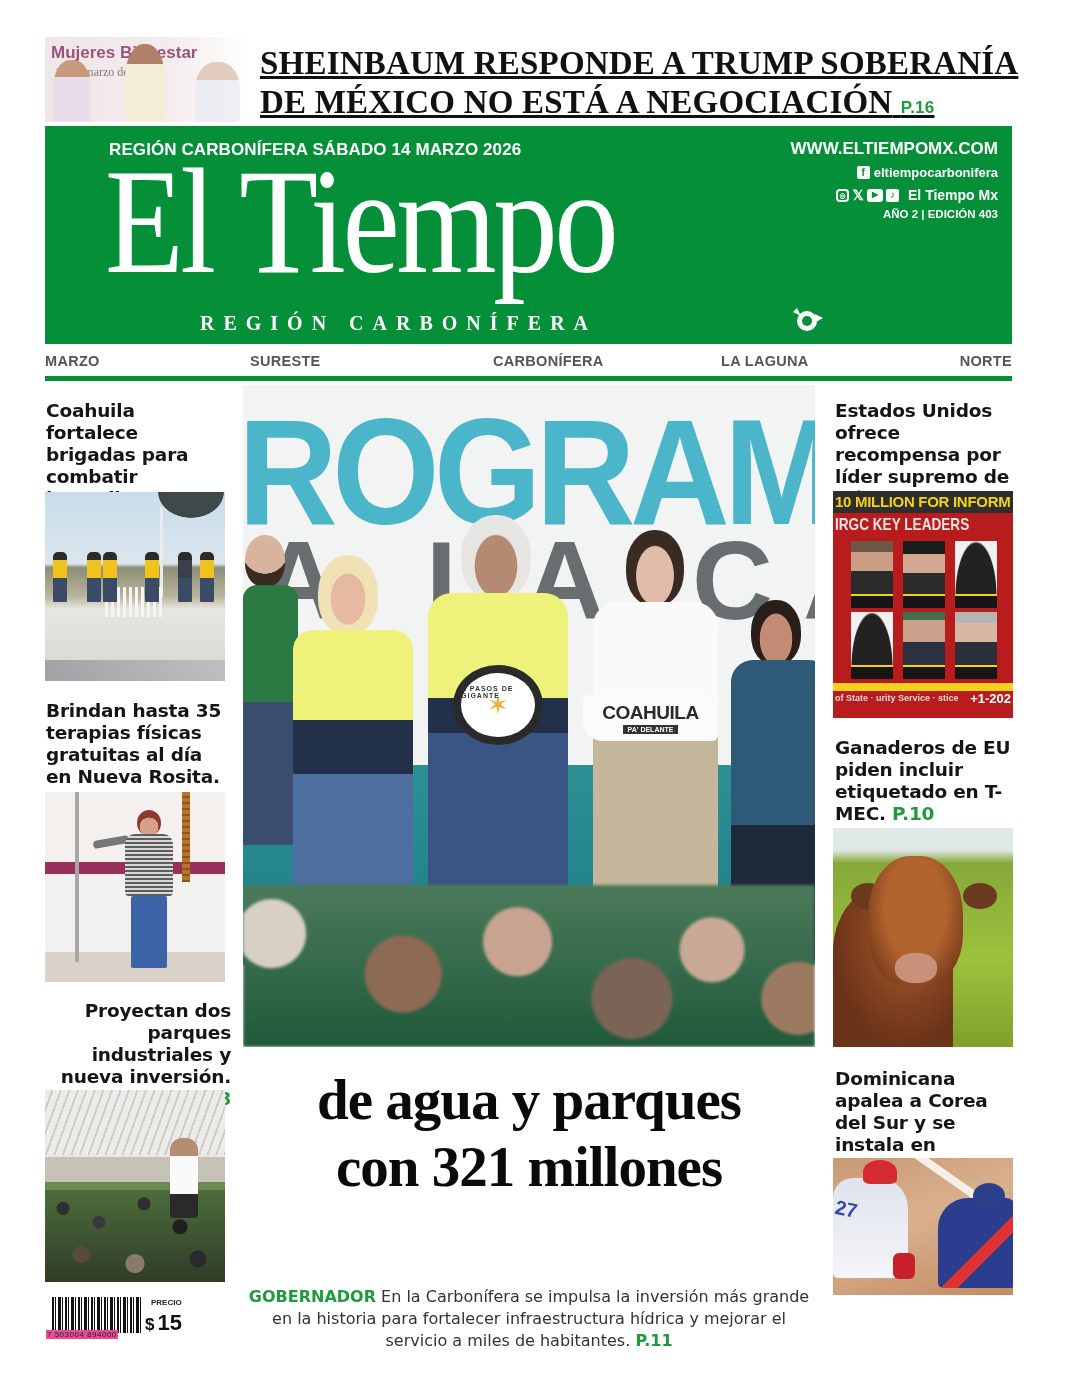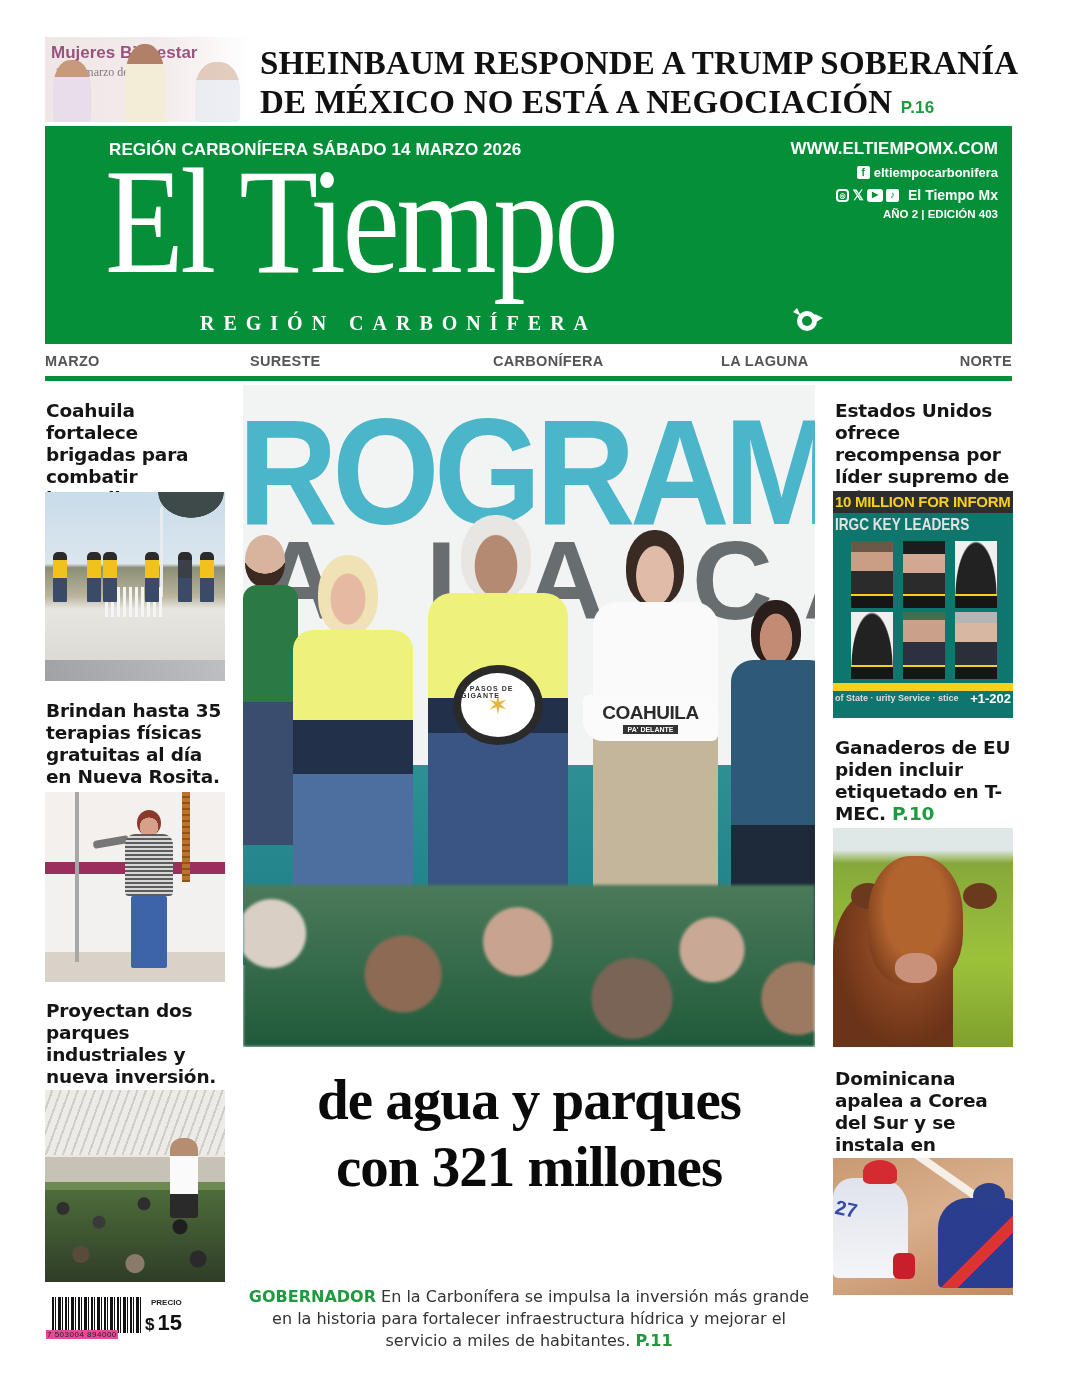--- a/index.html
+++ b/index.html
@@ -8,21 +8,21 @@
 
   
   .teaser-photo { position: absolute; left: 45px; top: 37px; width: 205px; height: 85px; overflow: hidden;
     background: linear-gradient(90deg, #efe6e6 0%, #f4ecec 60%, #ffffff 100%); }
   .teaser-photo .banner-text { position: absolute; left: 6px; top: 6px; font: bold 17px "Liberation Sans", sans-serif; color: #8a3a6b; white-space: nowrap; opacity: .85; }
   .teaser-photo .banner-sub { position: absolute; left: 10px; top: 28px; font: 12px "Liberation Serif", serif; color: #6a5a5a; white-space: nowrap; opacity: .8; }
   .teaser-photo .fig { position: absolute; bottom: 0; border-radius: 45% 45% 8% 8%; }
   .teaser-photo .f1 { left: 8px; width: 38px; height: 62px; background: linear-gradient(#c89a7c 0 28%, #e8dde8 28%); }
   .teaser-photo .f2 { left: 80px; width: 40px; height: 78px; background: linear-gradient(#b08068 0 25%, #f3ecd6 25%); }
   .teaser-photo .f3 { left: 150px; width: 45px; height: 60px; background: linear-gradient(#d7b9a4 0 30%, #e6e9f0 30%); opacity: .7; }
-  .teaser-headline { position: absolute; left: 260px; top: 44px; width: 760px; font: bold 33px/39px "Liberation Serif", serif; letter-spacing: 0.2px; color: #111; }
+  .teaser-headline { position: absolute; left: 260px; top: 44px; width: 760px; font: bold 33px/39px "Liberation Serif", serif; letter-spacing: 0.2px; color: #111; text-decoration: underline; }
   .teaser-headline .pg { font: bold 17px "Liberation Sans", sans-serif; color: #1f9a3e; }
 
   
   .masthead { position: absolute; left: 45px; top: 126px; width: 967px; height: 218px; background: #048f38; }
   .mh-date { position: absolute; left: 64px; top: 14px; font: bold 17px "Liberation Sans", sans-serif; color: #fff; white-space: nowrap; letter-spacing: 0.1px; }
   .mh-logo { position: absolute; left: 60px; top: 20px; font: 150px/1 "Liberation Serif", serif; color: #fff; letter-spacing: -4px; white-space: nowrap; transform: scaleX(0.86); transform-origin: left top; }
   .mh-region { position: absolute; left: 155px; top: 186px; font: bold 20px "Liberation Serif", serif; color: #fff; letter-spacing: 9px; white-space: nowrap; }
   .mh-bird { position: absolute; left: 742px; top: 178px; width: 36px; height: 30px; }
   .mh-right { position: absolute; right: 14px; top: 13px; text-align: right; color: #fff; font-family: "Liberation Sans", sans-serif; }
   .mh-url { font: bold 17px "Liberation Sans", sans-serif; white-space: nowrap; }
@@ -68,21 +68,21 @@
     background: linear-gradient(180deg, #e9e8e4 0 35%, #c7c2b6 35% 48%, #6e8a52 48% 70%, #394a2c 70%); }
   .ph-parques .roof { position: absolute; left: 0; top: 0; width: 180px; height: 65px; background: repeating-linear-gradient(110deg, #ecebe8 0 6px, #cfcdc7 6px 8px); }
   .ph-parques .crowd { position: absolute; left: 0; top: 100px; width: 180px; height: 92px;
     background: radial-gradient(circle at 10% 20%, #2f2f2f 0 6px, transparent 7px), radial-gradient(circle at 30% 35%, #3a3a3a 0 6px, transparent 7px),
       radial-gradient(circle at 55% 15%, #2e2e2e 0 6px, transparent 7px), radial-gradient(circle at 75% 40%, #1f1f1f 0 7px, transparent 8px),
       radial-gradient(circle at 20% 70%, #5a4a3a 0 8px, transparent 9px), radial-gradient(circle at 50% 80%, #8a7a6a 0 9px, transparent 10px),
       radial-gradient(circle at 85% 75%, #2a2a2a 0 8px, transparent 9px), linear-gradient(#4d6c3b, #2f3d27); }
   .ph-parques .speaker { position: absolute; left: 125px; top: 48px; width: 28px; height: 80px; border-radius: 12px 12px 3px 3px; background: linear-gradient(#b58e72 0 22%, #fafafa 22% 70%, #2a2a2a 70%); }
 
   
-  .ph-iran { left: 833px; top: 491px; width: 180px; height: 227px; background: #0f766e; }
+  .ph-iran { left: 833px; top: 491px; width: 180px; height: 227px; background: #b91c1c; }
   .ph-iran .top { position: absolute; left: 0; top: 0; width: 180px; height: 22px; background: #2e2e2e; color: #f5d01c; font: bold 15px/22px "Liberation Sans", sans-serif; white-space: nowrap; padding-left: 2px; letter-spacing: -0.3px; }
   .ph-iran .sub { position: absolute; left: 2px; top: 24px; color: #e2e2e2; font: bold 17px "Liberation Sans", sans-serif; white-space: nowrap; transform: scaleX(0.8); transform-origin: left top; }
   .ph-iran .card { position: absolute; width: 42px; height: 55px; background: #f2f2f2; }
   .ph-iran .card.face { background: linear-gradient(#6b5848 0 20%, #c99e84 20% 55%, #2b2b2b 55%); }
   .ph-iran .card.sil { background: radial-gradient(circle at 50% 35%, #222 0 11px, transparent 12px), radial-gradient(ellipse at 50% 100%, #222 0 20px, transparent 21px), #f0f0f0; }
   .ph-iran .label { position: absolute; width: 42px; height: 14px; background: #161616; border-top: 2px solid #f5d01c; }
   .ph-iran .ybar { position: absolute; left: 0; top: 192px; width: 180px; height: 8px; background: #f5d01c; }
   .ph-iran .foot { position: absolute; left: 2px; top: 202px; color: #ddd; font: bold 9px "Liberation Sans", sans-serif; white-space: nowrap; }
   .ph-iran .foot2 { position: absolute; right: 2px; top: 200px; color: #fff; font: bold 13px "Liberation Sans", sans-serif; white-space: nowrap; }
 
@@ -213,21 +213,21 @@
   <div class="bar"></div>
   <div class="ladder"></div>
   <div class="woman">
     <div class="arm"></div>
     <div class="head"></div>
     <div class="torso"></div>
     <div class="legs"></div>
   </div>
 </div>
 
-<div class="story-h" style="left:46px;top:1000px;width:185px;">
+<div class="story-h" style="left:46px;top:1000px;width:185px;text-align:right;">
   <span>Proyectan dos parques industriales y nueva inversión.</span>
   <span class="pg" style="display:block">P.8</span>
 </div>
 <div class="photo ph-parques">
   <div class="roof"></div>
   <div class="crowd"></div>
   <div class="speaker"></div>
 </div>
 
 <div class="barcode"></div>

